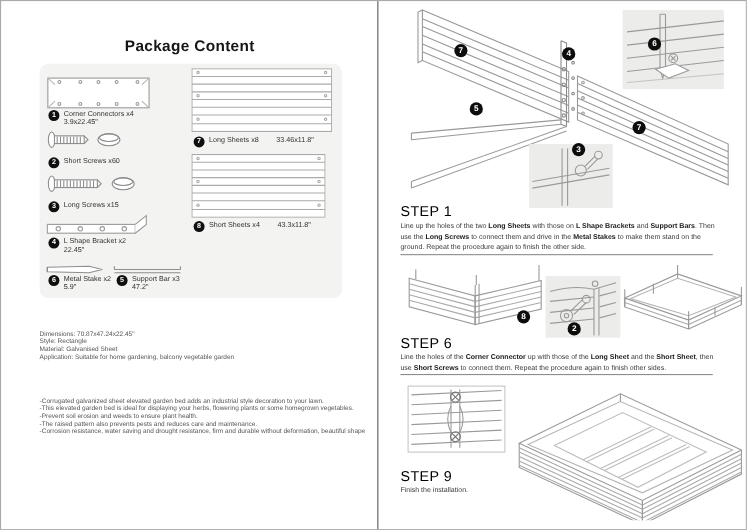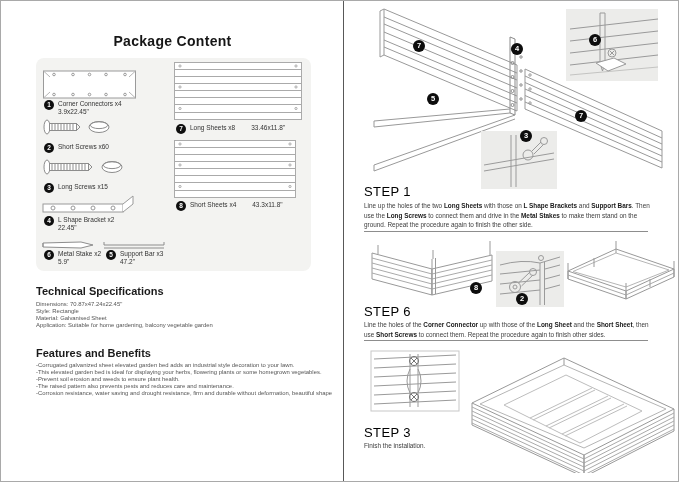--- a/index.html
+++ b/index.html
@@ -170,29 +170,27 @@
       </g>
     </svg>
 
     <div class="item" style="left:140px;top:143px">
       <span class="nbadge">8</span>
       <span class="ilabel">Short Sheets x4</span>
       <span class="ilabel isize2">43.3x11.8"</span>
     </div>
   </div>
 
-  <div class="sec-h" style="left:35px;top:284px">Technical Specifications</div>
   <div class="rows" style="left:35px;top:300px">
     <div class="srow">Dimensions:  70.87x47.24x22.45"</div>
     <div class="srow">Style: Rectangle</div>
     <div class="srow">Material: Galvanised Sheet</div>
     <div class="srow">Application: Suitable for home gardening, balcony vegetable garden</div>
   </div>
 
-  <div class="sec-h" style="left:35px;top:346px">Features and Benefits</div>
   <div class="rows" style="left:35px;top:361px">
     <div class="srow">-Corrugated galvanized sheet elevated garden bed adds an industrial style decoration to your lawn.</div>
     <div class="srow">-This elevated garden bed is ideal for displaying your herbs, flowering plants or some homegrown vegetables.</div>
     <div class="srow">-Prevent soil erosion and weeds to ensure plant health.</div>
     <div class="srow">-The raised pattern also prevents pests and reduces care and maintenance.</div>
     <div class="srow">-Corrosion resistance, water saving and drought resistance, firm and durable without deformation, beautiful shape</div>
   </div>
 
   <svg class="abs" style="left:343px;top:0" width="336" height="188" viewBox="0 0 336 188">
 
@@ -325,15 +323,15 @@
       <path d="M136 59 L220 20 L322 64 L240 103 Z" stroke="#b5b5b5"></path>
       <path d="M128 58 V80 L240 132 V110 M240 132 L330 86 V64"></path>
       <path d="M128 62 L240 114 M128 66 L240 118 M128 70 L240 122 M128 74 L240 126 M128 78 L240 130" stroke="#aaa"></path>
       <path d="M240 114 L330 68 M240 118 L330 72 M240 122 L330 76 M240 126 L330 80 M240 130 L330 84" stroke="#aaa"></path>
       <path d="M220 13 V20 M240 110 V132"></path>
       <path d="M160 60 L222 30 L298 66 L236 98 Z" stroke="#bdbdbd"></path>
       <path d="M186 73 L248 43 M189 75 L251 45 M202 81 L264 51 M205 83 L267 53 M218 89 L280 59 M221 91 L283 61" stroke="#bdbdbd"></path>
     </g>
   </svg>
 
-  <div class="step-h" style="left:363px;top:424px">STEP 3</div>
+  <div class="step-h" style="left:363px;top:424px">STEP 9</div>
   <div class="step-p" style="left:363px;top:440px;width:150px">Finish the installation.</div>
 </div>
 
 </body></html>

